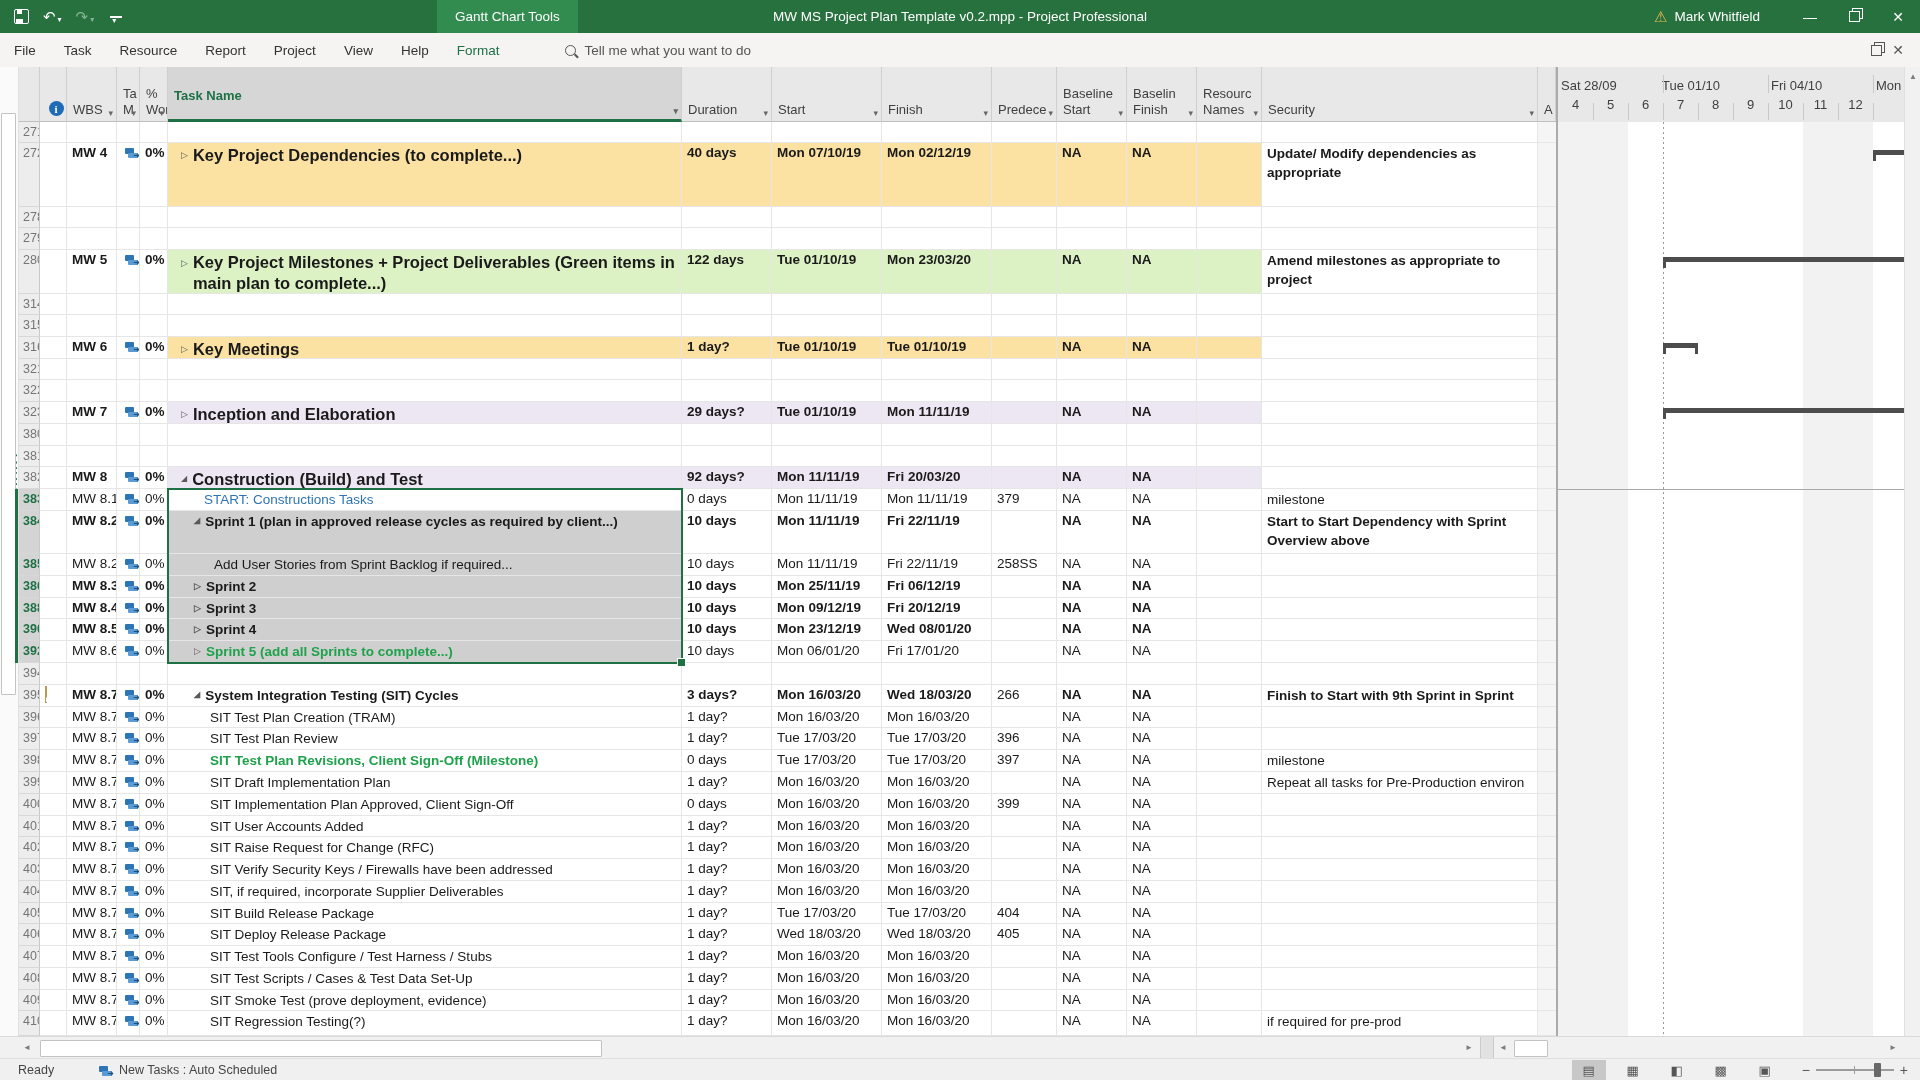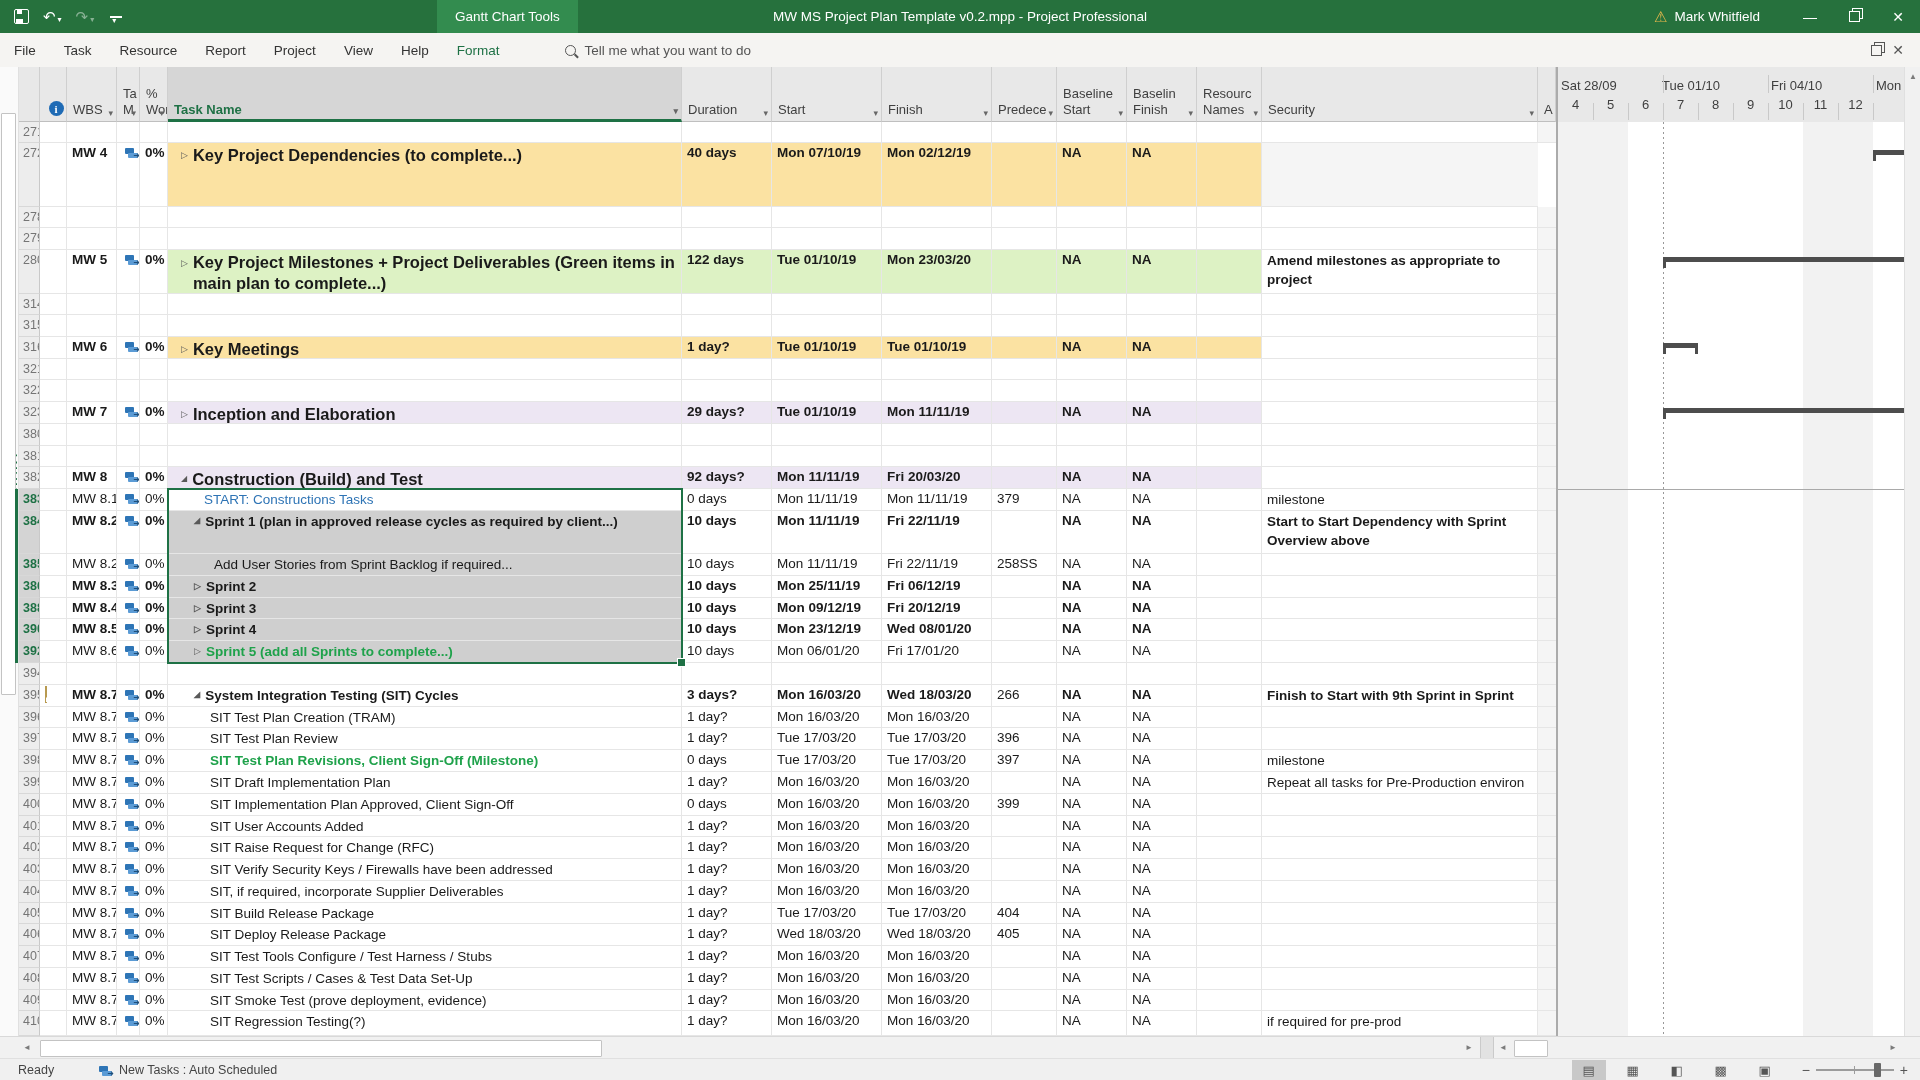--- a/index.html
+++ b/index.html
@@ -31,21 +31,21 @@
   .search{display:flex;align-items:center;gap:8px;margin-left:52px;color:#555;}
   .mag{width:9px;height:9px;border:1.6px solid #555;border-radius:50%;position:relative;}
   .mag:after{content:"";position:absolute;width:5px;height:1.6px;background:#555;transform:rotate(45deg);left:8px;top:9px;}
   .mb-right{margin-left:auto;display:flex;align-items:center;gap:10px;padding-right:16px;color:#555;}
   .restore-ico.gray,.restore-ico.gray:before{border-color:#555;} .restore-ico.gray,.restore-ico.gray:after{background:#F5F4F2;border-color:#555;}
   
   #grid-head{position:absolute;left:0;top:67px;height:55px;display:grid;background:#E8E8E8;}
   .hcell{border-right:1px solid #CFCFCF;border-bottom:1px solid #BFBFBF;display:flex;flex-direction:column;justify-content:flex-end;padding:0 0 3px 6px;font-size:13px;color:#3F3F3F;overflow:hidden;background:#E8E8E8;position:relative;}
   .hcell .lbl{white-space:nowrap;line-height:1.25;}
   .hcell .filter{position:absolute;right:3px;bottom:3px;font-size:9px;color:#666;}
-  .hcell.sel{background:#D6D6D6;color:#1E7145;font-weight:bold;border-bottom:3px solid #1E7145;padding-bottom:1px;}
+  .hcell.sel{background:#D6D6D6;color:#1E7145;font-weight:bold;border-bottom:3px solid #1E7145;padding-bottom:15px;}
   .info-dot{width:15px;height:15px;border-radius:50%;background:#1F6BB5;color:#fff;font-size:11px;font-weight:bold;display:flex;align-items:center;justify-content:center;font-family:"Liberation Serif",serif;margin:0 auto 2px auto;}
   
   #grid-rows{position:absolute;left:0;top:122px;width:1556px;height:914px;overflow:hidden;}
   .trow{display:grid;}
   .cell{border-right:1px solid #E6E6E6;border-bottom:1px solid #E6E6E6;font-size:13.5px;color:#1a1a1a;padding:2px 3px 0 5px;overflow:hidden;white-space:nowrap;position:relative;}
   .cell.numc{background:#EDEDED;border-right:1px solid #C9C9C9;border-bottom:1px solid #D8D8D8;color:#757575;font-size:12.5px;text-align:right;padding-right:5px;padding-top:3px;}
   .cell.numc.selh{background:#D4D4D4;color:#1E7145;font-weight:bold;}
   .cell.stripc{border:none;background:#FAFAFA;}
   .cell.addc{background:#F5F5F5;border-right:none;}
   .bg-orange{background:#FBE2A2;} .bg-green{background:#DDF2C4;} .bg-lav{background:#EDE6F3;}
@@ -248,20 +248,21 @@
           <span class="arrow">▷</span>
           <span class="nm">Key Project Dependencies (to complete...)</span>
         </div>
         <div class="cell  bold bg-orange">40 days</div>
         <div class="cell  bold bg-orange">Mon 07/10/19</div>
         <div class="cell  bold bg-orange">Mon 02/12/19</div>
         <div class="cell  bg-orange"></div>
         <div class="cell  bold bg-orange">NA</div>
         <div class="cell  bold bg-orange">NA</div>
         <div class="cell  bg-orange"></div>
+        <div class="cell bold wrapcell">Update/ Modify dependencies as appropriate</div>
         <div class="cell addc"></div>
       </div>
       <div class="trow" style="grid-template-columns: 18px 22px 27px 50px 23px 28px 514px 90px 110px 110px 65px 70px 70px 65px 276px 18px; height: 21px;">
         <div class="cell stripc"></div>
         <div class="cell numc">278</div>
         <div class="cell "></div>
         <div class="cell "></div>
         <div class="cell "></div>
         <div class="cell "></div>
         <div class="cell namecell"></div>

